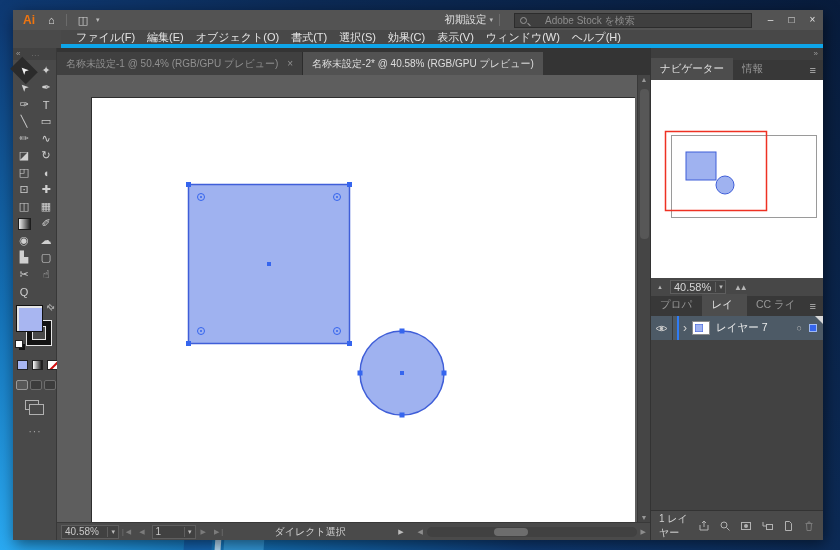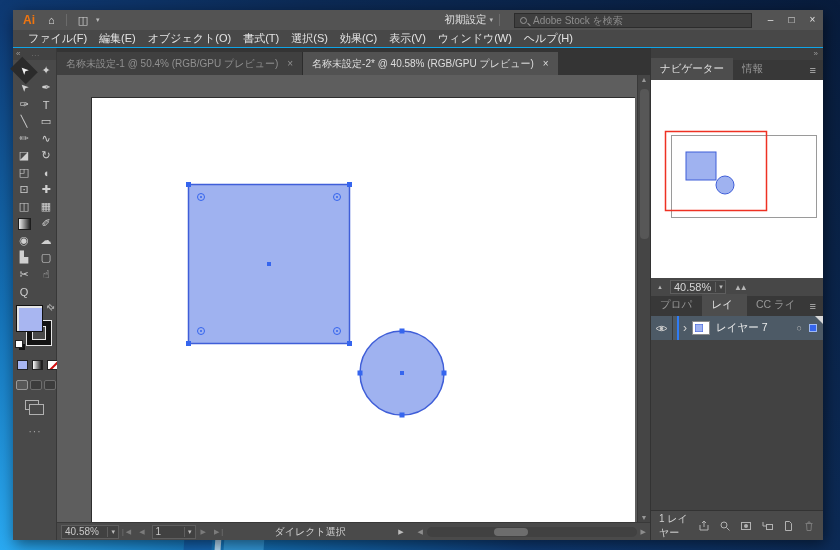--- a/index.html
+++ b/index.html
@@ -17,27 +17,27 @@
   .titlebar{height:20px;background:#535353;display:flex;align-items:center;flex:none;}
   .ai-logo{color:#ef7510;font-weight:bold;font-size:12px;margin:0 8px 0 10px;}
   .tb-icon{color:#d9d9d9;font-size:11px;margin:0 5px;}
   .tb-sep{width:1px;height:12px;background:#6b6b6b;margin:0 6px;}
   .caret{font-size:7px;color:#bbb;margin-left:3px;}
   .spacer{flex:1;}
   .workspace-name{font-size:10.5px;color:#e0e0e0;}
   .searchbox{display:flex;align-items:center;width:238px;height:15px;background:#3f3f3f;border:1px solid #2c2c2c;margin:0 8px;padding:0 5px;}
   .mag{width:7px;height:7px;border:1px solid #999;border-radius:50%;position:relative;flex:none;}
   .mag::after{content:"";position:absolute;left:6px;top:6px;width:4px;height:1px;background:#999;transform:rotate(45deg);}
-  .searchbox input{flex:1;background:transparent;border:none;outline:none;color:#bbb;font-size:10px;margin-left:6px;font-family:inherit;}
+  .searchbox input{flex:1;background:transparent;border:none;outline:none;color:#bbb;font-size:10px;margin-left:18px;font-family:inherit;}
   .searchbox input::placeholder{color:#8d8d8d;}
   .winbtns{display:flex;align-items:center;height:100%;}
   .winbtn{width:21px;text-align:center;font-size:10px;color:#e3e3e3;line-height:20px;}
 
   
-  .menubar{height:18px;background:#484848;border-bottom:1px solid #0ea5e9;display:flex;align-items:center;padding-left:9px;flex:none;}
+  .menubar{height:18px;background:#484848;border-bottom:4px solid #0ea5e9;display:flex;align-items:center;padding-left:9px;flex:none;margin-left:48px;}
   .menu-item{font-size:11px;color:#e4e4e4;padding:0 6px;}
 
   .main{flex:1;display:flex;min-height:0;}
 
   
   .toolpanel{width:44px;background:#494949;border-right:1px solid #383838;flex:none;position:relative;}
   .toolpanel-head{height:12px;background:#424242;color:#9a9a9a;font-size:8px;line-height:12px;padding-left:3px;}
   .grip{position:absolute;top:2px;left:18px;color:#6e6e6e;font-size:8px;letter-spacing:1px;}
   .tools{display:grid;grid-template-columns:22px 22px;margin-top:2px;}
   .tool{height:17px;display:flex;align-items:center;justify-content:center;color:#cfcfcf;font-size:11px;}
@@ -59,21 +59,21 @@
   .draw-btn.on{background:#585858;border-color:#999;}
   .screen-mode{position:absolute;left:12px;top:96px;width:14px;height:10px;border:1px solid #b0b0b0;}
   .screen-mode::after{content:"";position:absolute;left:3px;top:3px;width:13px;height:9px;border:1px solid #b0b0b0;background:#494949;}
   .tool-more{position:absolute;left:0;width:44px;top:122px;text-align:center;color:#aaa;font-size:10px;letter-spacing:1px;}
 
   
   .center{width:593px;display:flex;flex-direction:column;flex:none;min-width:0;}
   .tabbar{height:27px;background:#343434;display:flex;align-items:flex-end;flex:none;}
   .doc-tab{height:23px;line-height:23px;font-size:10px;padding:0 9px;display:flex;align-items:center;white-space:nowrap;}
   .doc-tab.inactive{background:#404040;color:#909090;border-right:1px solid #2c2c2c;}
-  .doc-tab.active{background:#525252;color:#dedede;}
+  .doc-tab.active{background:#525252;color:#dedede;flex-direction:column;}
   .tab-close{margin-left:9px;font-size:10px;}
   .canvas{flex:1;position:relative;background:#5e5e5e;overflow:hidden;}
   .artboard{position:absolute;left:34px;top:22px;width:544px;height:440px;background:#fff;border-top:1px solid #2e2e2e;border-left:1px solid #2e2e2e;}
   .shapes-svg{position:absolute;left:0;top:0;}
   .vscroll{position:absolute;right:0;top:0;bottom:0;width:13px;background:#454545;border-left:1px solid #383838;}
   .vscroll .arr{position:absolute;left:0;width:12px;text-align:center;color:#979797;font-size:7px;}
   .vscroll .thumb{position:absolute;left:2px;top:14px;width:9px;height:150px;background:#575757;border-radius:4px;}
 
   
   .statusbar{height:18px;background:#4a4a4a;border-top:1px solid #393939;display:flex;align-items:center;font-size:10px;color:#c9c9c9;padding:0 4px;flex:none;}

